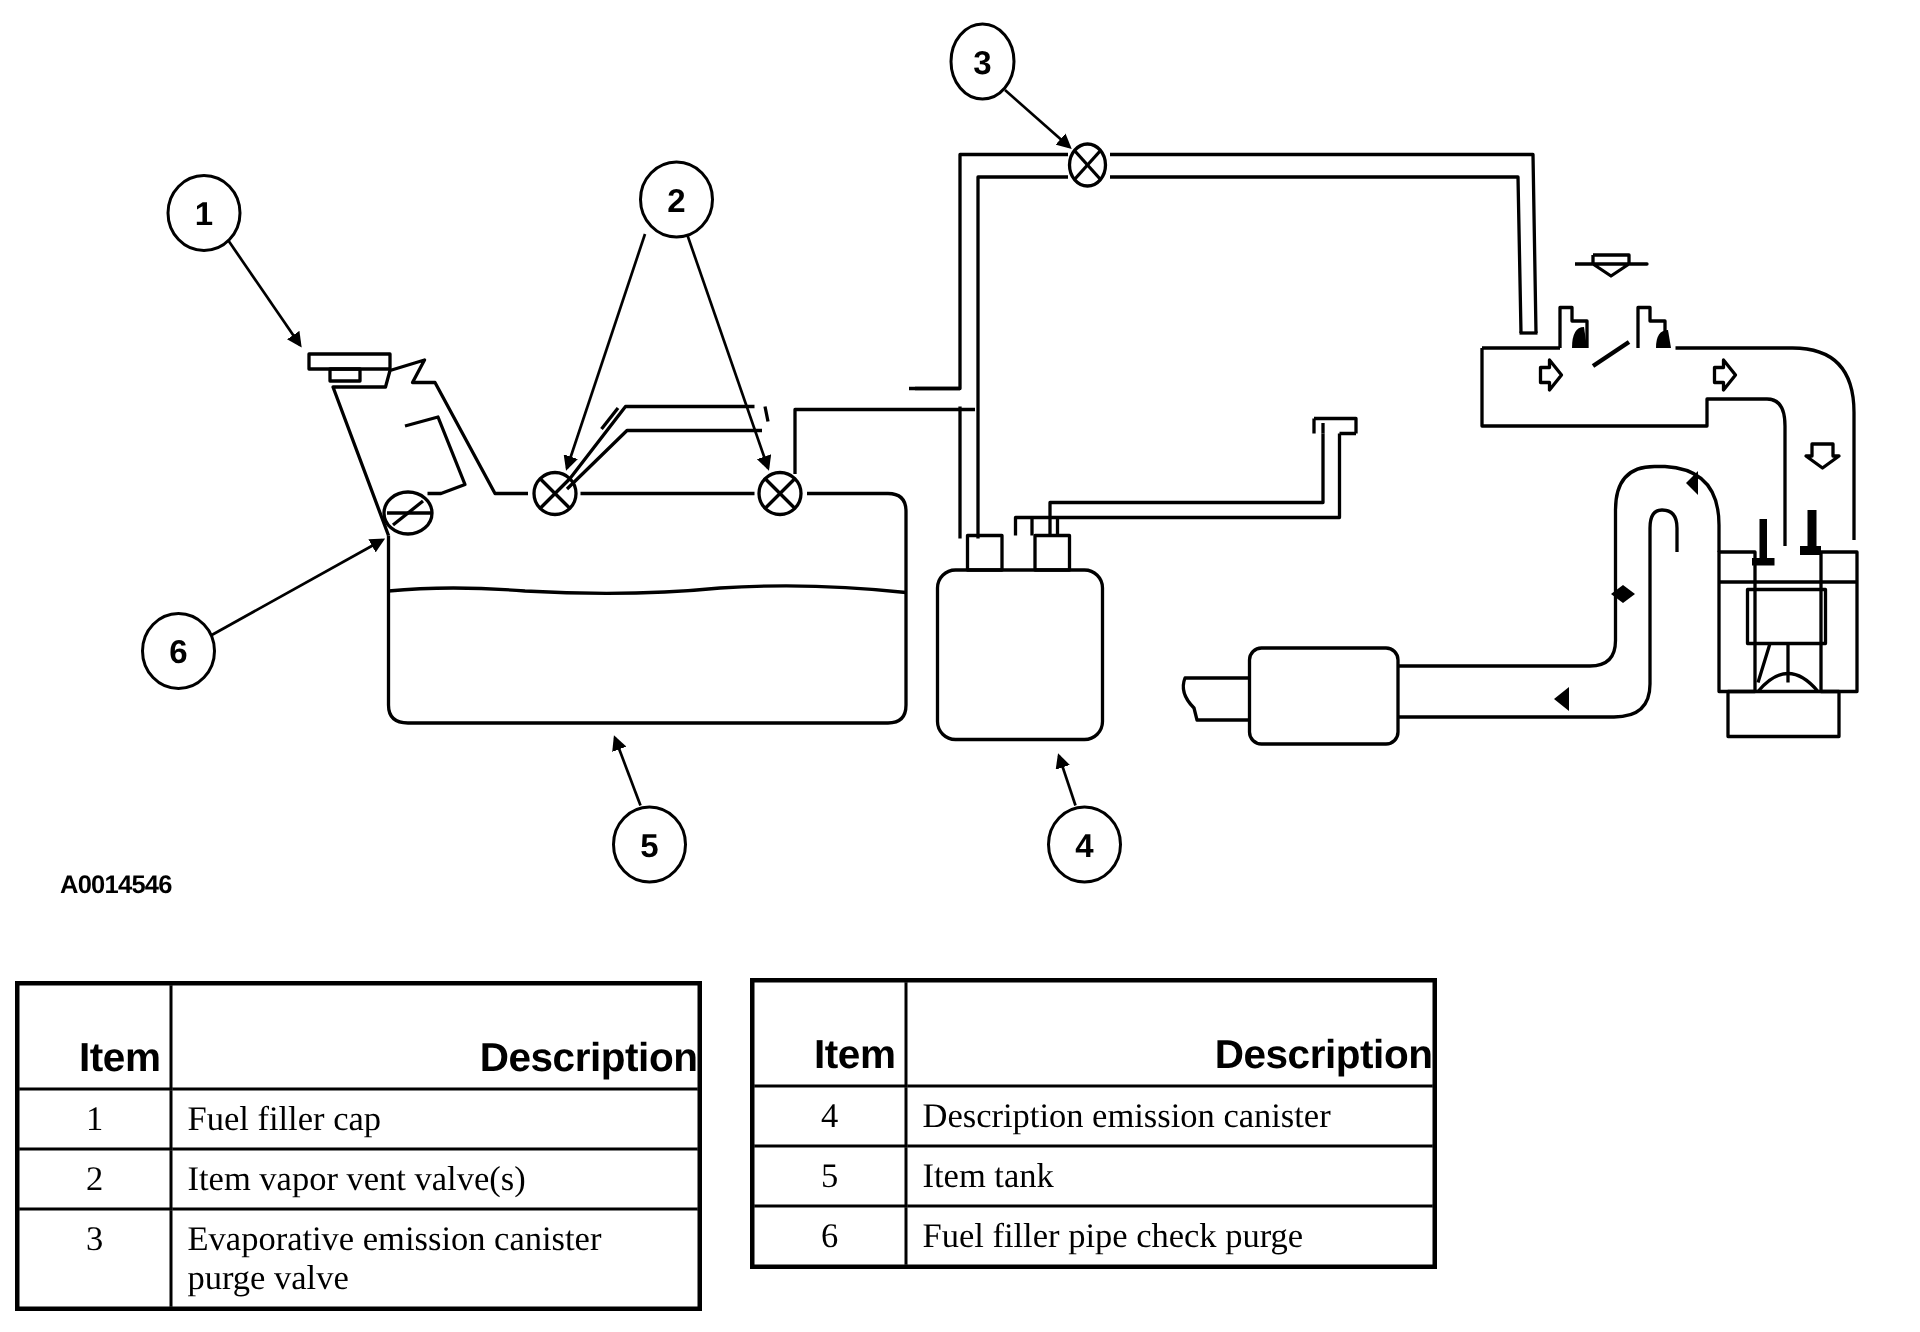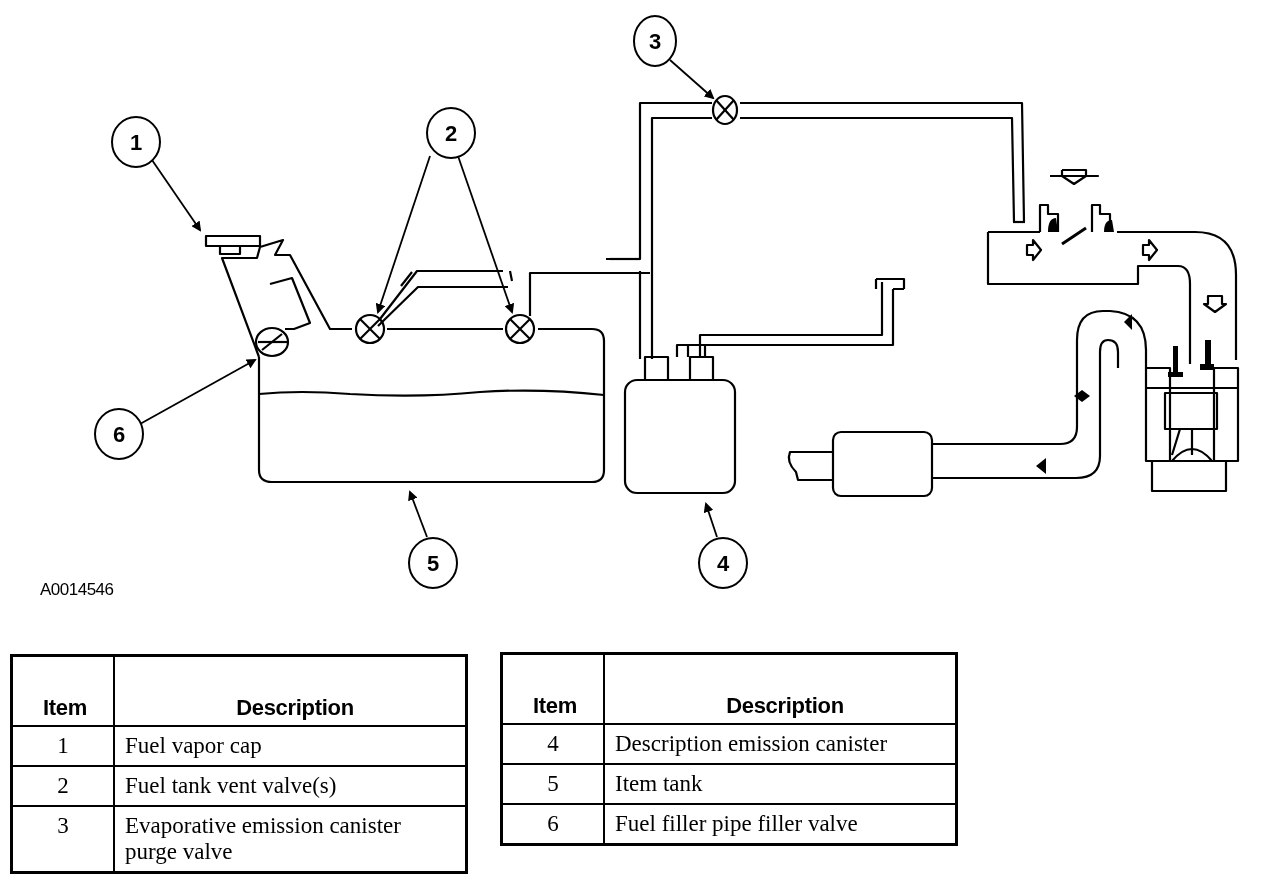--- a/index.html
+++ b/index.html
@@ -1,21 +1,21 @@
 <!DOCTYPE html>
 <html><head>
 <meta charset="utf-8">
 <style>
   html, body { margin:0; padding:0; background:#ffffff; }
   body { width:1280px; height:888px; position:relative; overflow:hidden; font-family:"Liberation Sans", sans-serif; }
   #diagram { position:absolute; left:0; top:0; width:1280px; height:640px; }
-  .fig-id { position:absolute; left:40px; top:580px; font-family:"Liberation Sans", sans-serif; font-weight:normal; font-size:17px; color:#000; letter-spacing:-0.5px; }
+  .fig-id { position:absolute; left:40px; top:580px; font-family:"Liberation Sans", sans-serif; font-weight:bold; font-size:17px; color:#000; letter-spacing:-0.5px; }
   table.legend { position:absolute; border-collapse:collapse; border:3px solid #000; }
   table.legend td, table.legend th { border:2px solid #000; padding:0 0 0 10px; color:#000; }
-  table.legend th { font-family:"Liberation Sans", sans-serif; font-weight:bold; font-size:22px; text-align:center; vertical-align:bottom; padding-bottom:4px; letter-spacing:-0.3px; }
+  table.legend th { font-family:"Liberation Sans", sans-serif; font-weight:bold; font-size:27px; text-align:right; vertical-align:bottom; padding-bottom:4px; letter-spacing:-0.3px; }
   table.legend th.item-h { padding-left:10px; padding-right:6px; }
   table.legend td { font-family:"Liberation Serif", serif; font-size:23px; line-height:26px; padding-top:6px; padding-bottom:6px; vertical-align:top; }
   table.legend td.num { text-align:center; padding-left:0; }
   #legend-left { left:10px; top:654px; width:458px; }
   #legend-right { left:500px; top:652px; width:458px; }
   #legend-left th { height:64px; }
   #legend-right th { height:64px; }
   .col-item { width:84px; }
   .callout-text { font-family:"Liberation Sans", sans-serif; font-weight:bold; font-size:22px; }
 </style>
@@ -183,25 +183,25 @@
 <div class="fig-id">A0014546</div>
 
 <table class="legend" id="legend-left">
   <tbody>
       <tr>
     <th class="item-h col-item">Item</th>
     <th>Description</th>
   </tr>
   <tr>
     <td class="num">1</td>
-    <td>Fuel vapor cap</td>
+    <td>Fuel filler cap</td>
   </tr>
   <tr>
     <td class="num">2</td>
-    <td>Fuel tank vent valve(s)</td>
+    <td>Item vapor vent valve(s)</td>
   </tr>
   <tr>
     <td class="num">3</td>
     <td style="padding-right:20px;">Evaporative emission canister purge valve</td>
   </tr>
 </tbody>
   </table>
 
 <table class="legend" id="legend-right">
   <tbody>
@@ -212,16 +212,16 @@
   <tr>
     <td class="num">4</td>
     <td>Description emission canister</td>
   </tr>
   <tr>
     <td class="num">5</td>
     <td>Item tank</td>
   </tr>
   <tr>
     <td class="num">6</td>
-    <td>Fuel filler pipe filler valve</td>
+    <td>Fuel filler pipe check purge</td>
   </tr>
 </tbody>
   </table>
 
 </body></html>

